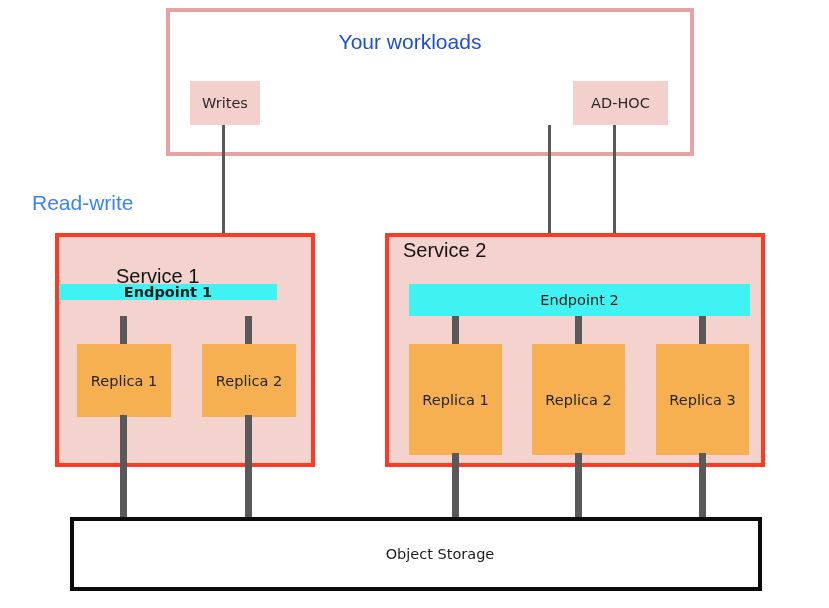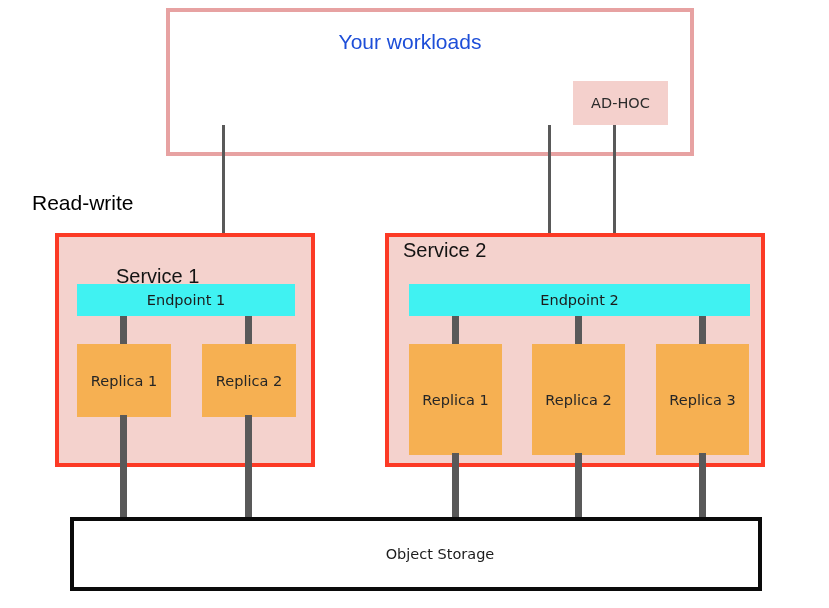--- a/index.html
+++ b/index.html
@@ -47,21 +47,21 @@
     line-height: 1.25;
     font-family: "DejaVu Sans", sans-serif;
   }
   .chip-writes   { left: 190px; top: 81px; width: 70px;  height: 44px; }
   .chip-cfa      { left: 408px; top: 81px; width: 161px; height: 44px; }
   .chip-adhoc    { left: 573px; top: 81px; width: 95px;  height: 44px; }
 
   
   .caption {
     font-size: 21px;
-    color: #000000;
+    color: #3b82f6;
     font-family: "Liberation Sans", sans-serif;
     white-space: nowrap;
   }
   .caption-rw { left: 32px;  top: 191px; }
   .caption-ro { left: 645px; top: 191px; }
 
   
   .service {
     background: #f4d2cd;
     border: 4px solid #fc3a25;
@@ -80,21 +80,21 @@
   
   .endpoint {
     background: #40f2f2;
     color: #1c1c1c;
     font-size: 14.5px;
     display: flex;
     align-items: center;
     justify-content: center;
     font-family: "DejaVu Sans", sans-serif;
   }
-  .endpoint-1 { left: 77px;  top: 284px; width: 218px; height: 32px; }
+  .endpoint-1 { left: 59px;  top: 284px; width: 218px; height: 16px; font-weight: bold; }
   .endpoint-2 { left: 409px; top: 284px; width: 341px; height: 32px; }
 
   
   .replica {
     background: #f6b052;
     color: #262626;
     font-size: 14.5px;
     display: flex;
     align-items: center;
     justify-content: center;
@@ -159,20 +159,21 @@
   }
 </style>
 </head>
 <body>
 
 <div id="canvas">
 
   <div class="abs workloads-frame"></div>
   <div class="abs workloads-title">Your workloads</div>
 
+  <div class="abs chip chip-writes">Writes</div>
   <div class="abs chip chip-adhoc">AD-HOC</div>
 
   <div class="abs arrow-line arrow-writes-line"></div>
   <div class="abs arrow-head arrow-writes-head"></div>
 
   <div class="abs arrow-line arrow-cfa-line"></div>
   <div class="abs arrow-head arrow-cfa-head"></div>
 
   <div class="abs arrow-line arrow-adhoc-line"></div>
   <div class="abs arrow-head arrow-adhoc-head"></div>

